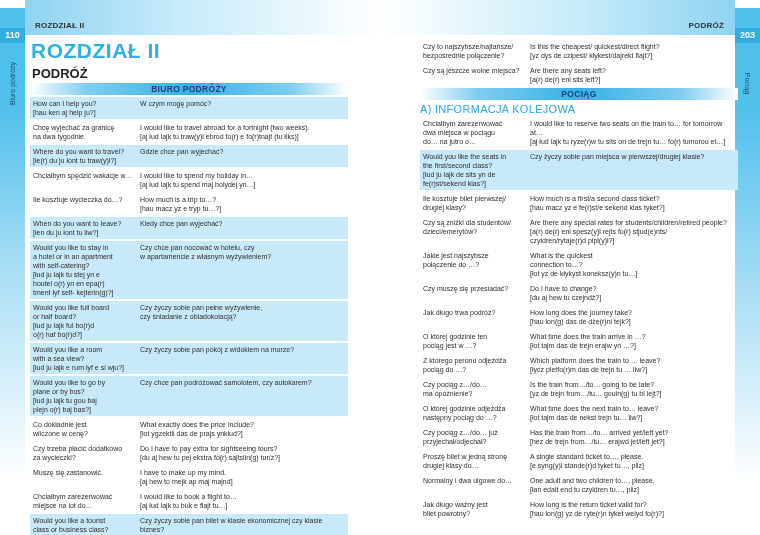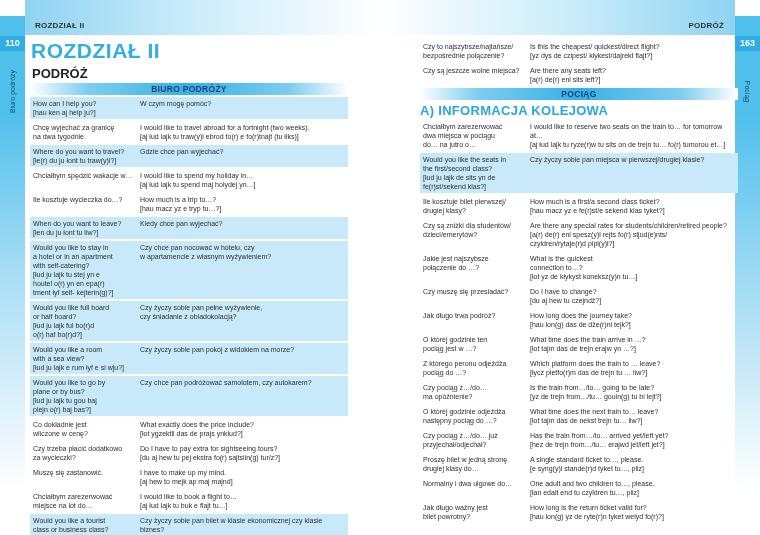--- a/index.html
+++ b/index.html
@@ -8,21 +8,21 @@
 
   .spread { position: absolute; left: 0; top: 0; width: 760px; height: 535px; display: flex; }
   .page { position: relative; width: 380px; height: 535px; background: #fff; }
 
   
   .top-band { position: absolute; top: 0; height: 35px; }
   .page-left .top-band { left: 25px; right: 0; background: linear-gradient(90deg, #8fd3f2 0%, #c9ecfa 45%, #ffffff 100%); }
   .page-right .top-band { left: 0; right: 25px; background: linear-gradient(90deg, #ffffff 0%, #c9ecfa 55%, #8fd3f2 100%); }
 
   
-  .side-tab { position: absolute; top: 16px; width: 25px; height: 474px; }
+  .side-tab { position: absolute; top: 8px; width: 25px; height: 474px; }
   .page-left .side-tab { left: 0; background: linear-gradient(180deg, #4fbfec 0%, #4fbfec 20%, #a9def5 55%, #ffffff 100%); }
   .page-right .side-tab { right: 0; background: linear-gradient(180deg, #4fbfec 0%, #4fbfec 20%, #a9def5 60%, #ffffff 100%); }
   .page-num { position: absolute; top: 20px; width: 25px; height: 15px; font-size: 9px; font-weight: bold; color: #fff; text-align: center; line-height: 15px; background: #30aee4; }
   .side-label { position: absolute; top: 40px; left: 0; width: 25px; height: 70px; display: flex; align-items: center; justify-content: center; }
   .side-label span { display: inline-block; font-size: 7px; color: #1a4c6b; white-space: nowrap; }
   .page-left .side-label span { transform: rotate(-90deg); }
   .page-right .side-label span { transform: rotate(90deg); }
 
   .running-head { position: absolute; top: 21px; font-size: 8px; font-weight: bold; color: #333; letter-spacing: 0.2px; }
   .page-left .running-head { left: 35px; }
@@ -36,21 +36,21 @@
   .content { position: absolute; }
   .page-left .content { left: 30px; top: 83px; width: 318px; }
   .page-right .content { left: 40px; top: 40px; width: 318px; }
 
   .row { display: flex; padding: 2px 2px 2px 3px; margin-bottom: 2px; font-size: 7px; line-height: 9px; }
   .row.hl { background: #c8e9f9; }
   .row .c1 { width: 107px; flex: 0 0 107px; padding-right: 4px; }
   .row .c2 { flex: 1; }
   .row .main { display: block; color: #2d2d2d; }
 
-  .sub-head { font-size: 13px; font-weight: bold; color: #2aa7dd; margin: 3px 0 2px 0; letter-spacing: 0.3px; }
+  .sub-head { font-size: 11px; font-weight: normal; color: #2aa7dd; margin: 3px 0 2px 0; letter-spacing: 0.3px; }
 </style>
 </head>
 <body>
 
 <div class="spread">
 
   <div class="page page-left">
     <div class="top-band"></div>
     <div class="side-tab">
       <div class="page-num">110</div>
@@ -216,21 +216,21 @@
               <span class="main">Czy życzy sobie pan bilet w klasie ekonomicznej czy klasie biznes?</span>
             </div>
           </div>
         </div>
     </div>
   </div>
 
   <div class="page page-right">
     <div class="top-band"></div>
     <div class="side-tab">
-      <div class="page-num">163</div>
+      <div class="page-num">203</div>
       <div class="side-label">
           <span>Pociąg</span>
         </div>
     </div>
     <div class="running-head">PODRÓŻ</div>
 
     <div class="content">
       <div id="right-top-rows">
           <div class="row">
             <div class="c1">

